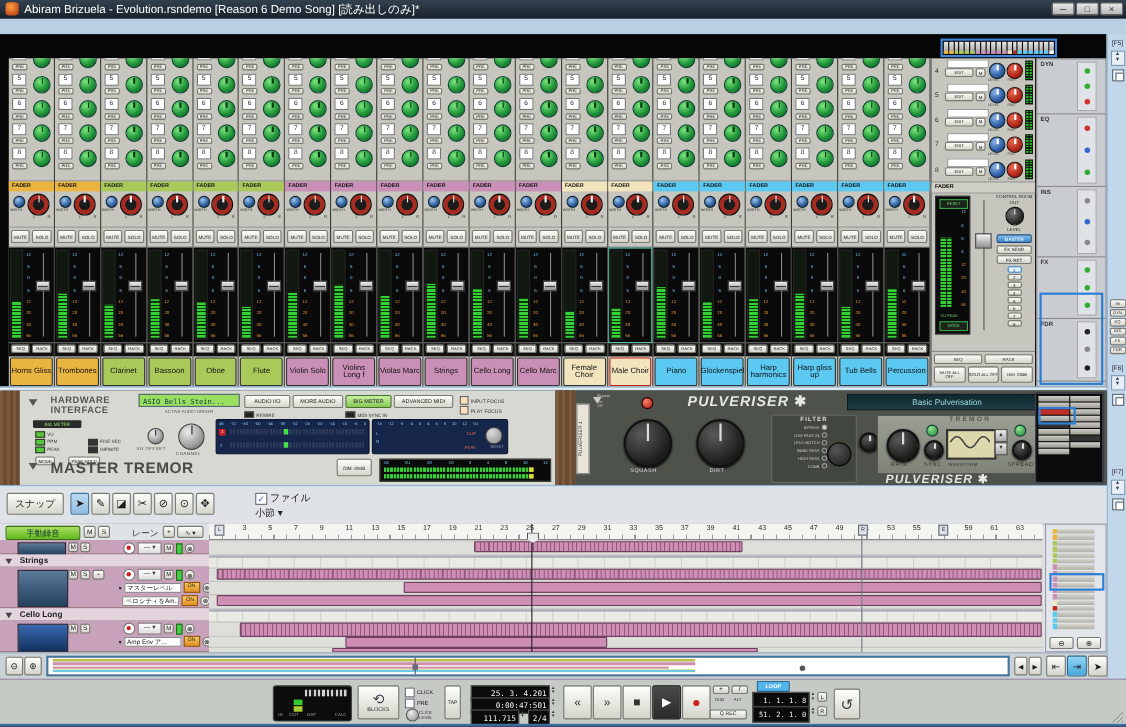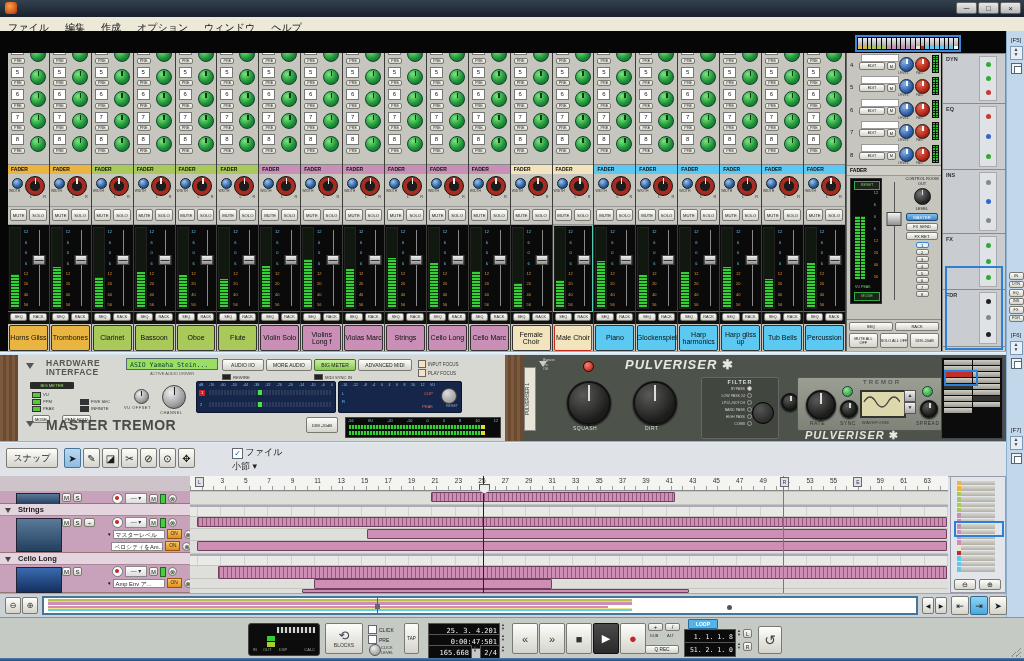--- a/index.html
+++ b/index.html
@@ -270,26 +270,26 @@
   #bottomedge{left:0;top:658px;width:1024px;height:3px;background:linear-gradient(#4a7ab0,#2a4a70);}
   .splitbar{left:0;width:1006px;background:linear-gradient(#eef6fc,#bcd6ea);border-top:1px solid #8fb0cc;border-bottom:1px solid #8fb0cc;}
 </style>
 </head>
 <body>
 
 <div id="win">
 
   <div id="titlebar" class="abs">
     <span id="appicon"></span>
+    <span class="ttl">Abiram Brizuela - Evolution.rsndemo [Reason 6 Demo Song] [読み出しのみ]*</span>
     <span class="winbtn" style="left:956px">─</span>
     <span class="winbtn" style="left:978px">□</span>
     <span class="winbtn" style="left:1000px">×</span>
   </div>
 
-  <div id="menubar" class="abs"><span class="menu-item">ファイル</span><span class="menu-item">編集</span><span class="menu-item">作成</span><span class="menu-item">オプション</span><span class="menu-item">ウィンドウ</span><span class="menu-item">ヘルプ</span></div>
 
   <div id="mixer" class="abs">
     <div id="mixnavbox">
         <span class="mnbar">
           <i style="background: rgb(233, 180, 64);"></i>
         </span>
         <span class="mnbar">
           <i style="background: rgb(233, 180, 64);"></i>
         </span>
         <span class="mnbar">
@@ -1993,21 +1993,21 @@
   </div>
 
   <div class="splitbar abs" style="top:351px;height:4px"></div>
 
   <div id="rack" class="abs">
 
     <div id="rackL">
       <div class="wood" style="left:0"></div>
       <div class="fold abs" style="left:26px;top:8px"></div>
       <div id="hwtitle">HARDWARE<br>INTERFACE</div>
-      <div id="hwlcd">ASIO Yamaha Stein...</div>
+      <div id="hwlcd">ASIO Bells Stein...</div>
       <div id="hwlcdsub">ACTIVE AUDIO DRIVER</div>
       <span class="hwbtn btnb" style="left:222px;width:42px">AUDIO I/O</span>
       <span class="hwbtn btnb" style="left:266px;width:46px">MORE AUDIO</span>
       <span class="hwbtn btnb act" style="left:314px;width:42px">BIG METER</span>
       <span class="hwbtn btnb" style="left:358px;width:54px">ADVANCED MIDI</span>
       <span class="cb" style="left:418px;top:5px">
           <i></i>
           <u style="text-decoration:none">INPUT FOCUS</u>
         </span>
       <span class="cb" style="left:418px;top:14px">
@@ -2124,20 +2124,21 @@
       <div class="wood" style="left:0"></div>
       <div id="ptape">PULVERISER 1</div>
       <div class="fold abs" style="left:34px;top:6px;border-top-color:#ccc"></div>
       <div class="pbypass">
         <span>Bypass</span><br>
         <span>On</span><br>
         <span>Off</span>
       </div>
       <div id="plamp"></div>
       <div id="plogo"><span>PULVERISER</span> <span class="psun">✱</span></div>
+      <div id="ppatch">Basic Pulverisation</div>
       <span class="pbtn" style="left:448px">▲▼</span>
       <span class="pbtn" style="left:464px">▆</span>
       <span class="pbtn" style="left:480px">▥</span>
 
       <div class="knobD" style="left:62px;top:26px;width:40px;height:40px"></div>
       <span class="plab2" style="left:68px;top:70px">SQUASH</span>
       <div class="knobD" style="left:128px;top:26px;width:40px;height:40px"></div>
       <span class="plab2" style="left:140px;top:70px">DIRT</span>
 
       <div id="pfilter">
@@ -2233,20 +2234,28 @@
           <span class="tool btnb" style="left: 121px;">✂</span>
           <span class="tool btnb" style="left: 140px;">⊘</span>
           <span class="tool btnb" style="left: 159px;">⊙</span>
           <span class="tool btnb" style="left: 178px;">✥</span>
         </div>
       <div id="snapbox"><span class="bx">✓</span> <span>ファイル</span></div>
       <div id="snapval"><span>小節</span> ▾</div>
     </div>
 
     <div id="tracklist">
+      <div id="tlhead">
+        <span id="recbtn">手動録音</span>
+        <span class="tinyb btnb" style="left:76px;top:2px">M</span>
+        <span class="tinyb btnb" style="left:89px;top:2px">S</span>
+        <span id="lanelab">レーン</span>
+        <span class="tinyb btnb" style="left:148px;top:2px">+</span>
+        <span class="btnb" style="position:absolute;left:161px;top:2px;width:24px;height:11px;font-size:6px">∿ ▾</span>
+      </div>
 
       <div class="trkband" style="top:15px;height:13px">
         <div class="thumb" style="left:16px;top:2px;width:42px;height:10px"></div>
         <span class="tinyb btnb" style="left:62px;top:2px;width:9px;height:9px">M</span>
         <span class="tinyb btnb" style="left:73px;top:2px;width:9px;height:9px">S</span>
         <div class="tctl" style="left:112px;top:2px">
           <span class="recdot"></span>
           <span class="dd">— ▾</span>
           <span class="mb btnb">M</span>
           <span class="grnled"></span>
@@ -2483,21 +2492,21 @@
         <u style="text-decoration:none">PRE</u>
       </span>
     <span id="clknob"></span>
     <span class="ualab" style="left:381px;top:28px;width:20px;line-height:4.5px">CLICK LEVEL</span>
     <span id="tapbtn" class="btnb">TAP</span>
 
     <span class="disp lcd" style="left:428px;top:5px;width:72px">25. 3. 4.201</span>
     <span class="spin abs" style="left:501px;top:5px">▲<br>▼</span>
     <span class="disp lcd" style="left:428px;top:16px;width:72px">0:00:47:501</span>
     <span class="spin abs" style="left:501px;top:16px">▲<br>▼</span>
-    <span class="disp lcd" style="left:428px;top:27px;width:44px">165.668</span>
+    <span class="disp lcd" style="left:428px;top:27px;width:44px">111.715</span>
     <span class="spin abs" style="left:473px;top:27px">▲<br>▼</span>
     <span class="disp lcd" style="left:480px;top:27px;width:20px">2/4</span>
     <span class="spin abs" style="left:501px;top:27px">▲<br>▼</span>
 
     <span class="transb btnb" style="left:512px">«</span>
     <span class="transb btnb" style="left:539px">»</span>
     <span class="transb btnb" style="left:566px">■</span>
     <span class="transb btnb play" style="left:593px">▶</span>
     <span class="transb btnb rec" style="left:620px">●</span>
 

